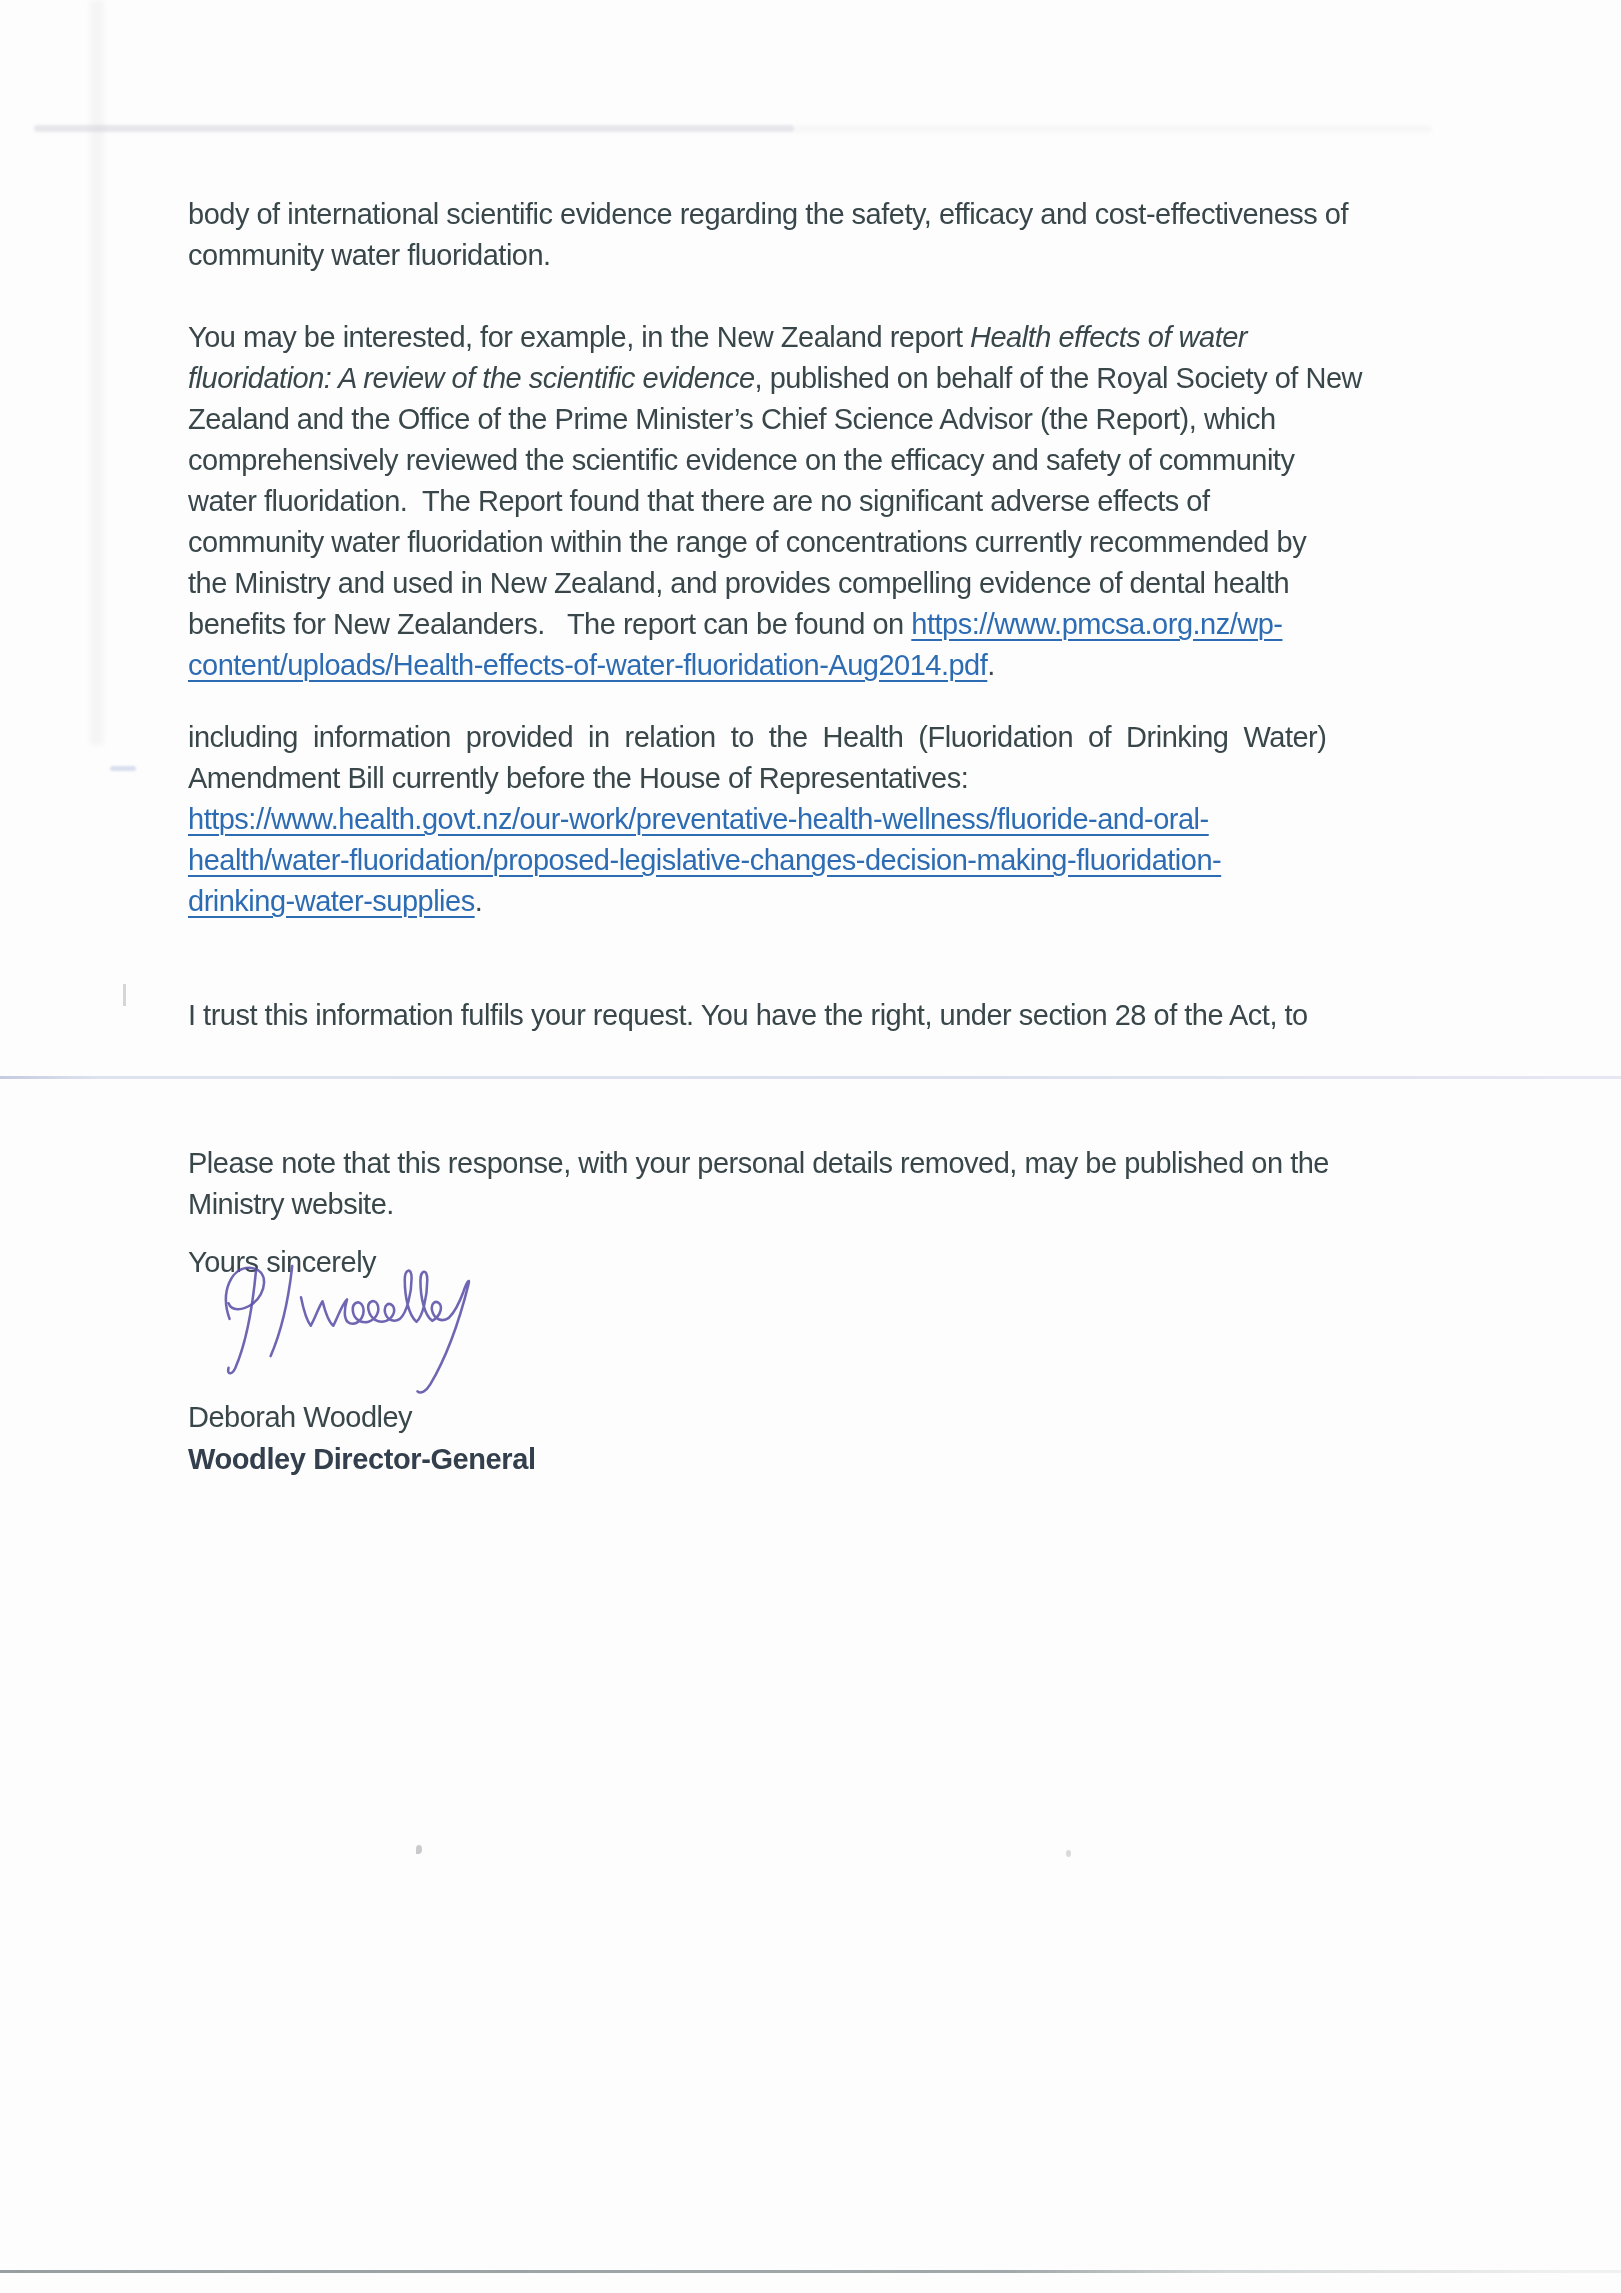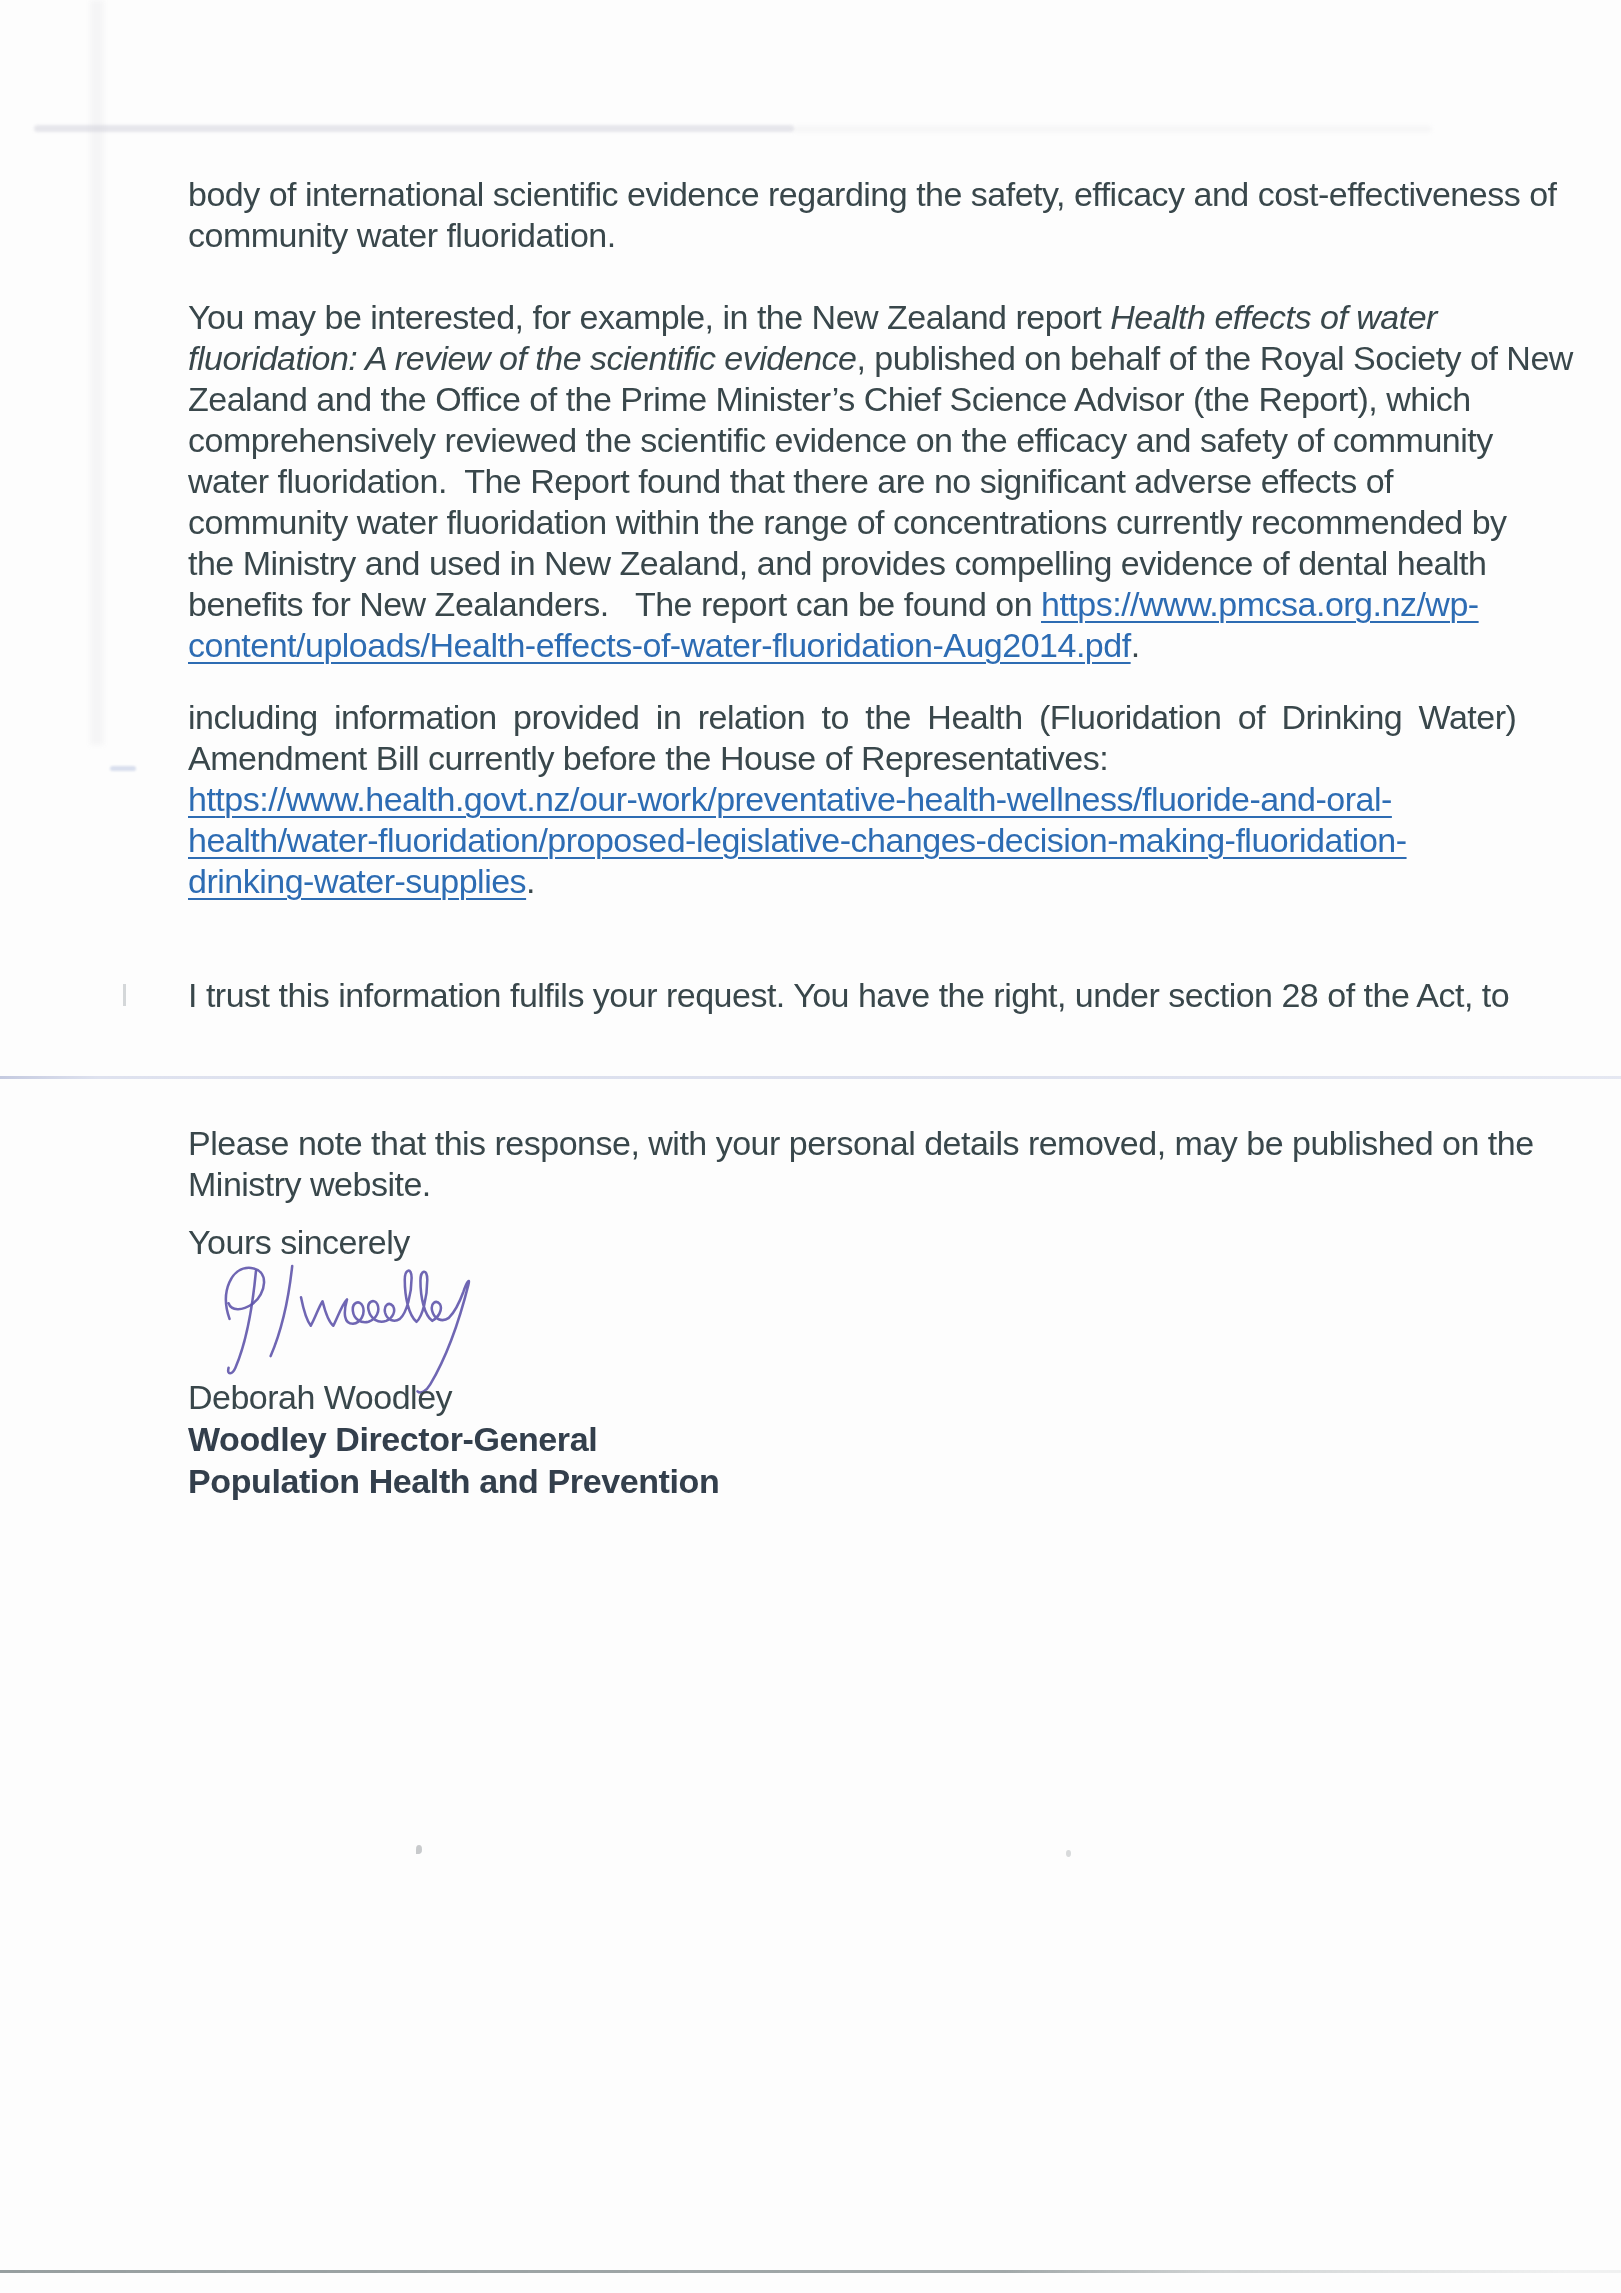--- a/index.html
+++ b/index.html
@@ -10,23 +10,24 @@
     margin: 0 auto;
     background: var(--page_bg, #fdfdfd);
     overflow: hidden;
     font-family: "Liberation Sans", "DejaVu Sans", sans-serif;
     color: var(--text, #39474b);
   }
   .para {
     position: absolute;
     left: 188px;
     width: 1304px;
-    font-size: 34px;
+    font-size: 29px;
     line-height: 41px;
     letter-spacing: -0.5px;
+    margin-top: 20px;
   }
   .line { white-space: pre; }
   .it { font-style: italic; }
   .link {
     color: var(--link, #2d6cb3);
     text-decoration: underline;
     text-decoration-thickness: 1.5px;
     text-underline-offset: 4.9px;
     cursor: pointer;
   }
@@ -148,18 +149,15 @@
     <path d="M 86,8 C 83,36 76,72 64,100"></path>
     <path d="M 95,40 C 98,55 101,64 105,69 C 110,60 113,50 117,44 C 120,56 123,65 128,69 C 133,59 137,47 142,42 C 138,56 139,67 148,67 C 156,66 161,57 158,49 C 155,42 147,45 148,54 C 149,62 156,67 164,65 C 172,62 176,54 173,47 C 170,41 162,44 164,53 C 166,62 174,67 182,64 C 189,61 192,54 189,49 C 185,44 179,48 181,56 C 183,63 190,66 196,62 C 203,56 208,36 208,20 C 208,9 201,11 201,22 C 201,40 205,58 213,65 C 219,60 224,40 224,22 C 224,10 217,12 217,23 C 217,40 221,58 229,64 C 235,61 240,53 237,47 C 233,42 227,46 229,54 C 231,62 239,66 246,61 C 252,55 257,45 261,34 C 264,25 268,19 266,27 C 259,55 246,97 227,129 C 223,136 217,139 214,136"></path>
   </svg>
 
   <div class="para" style="top:1377px">
     <div class="line">Deborah Woodley</div>
   </div>
   <div class="para bold" style="top:1419px">
     <div class="line">Woodley Director-General</div>
   </div>
-  <div class="para bold" style="top:1461px">
-    <div class="line">Population Health and Prevention</div>
-  </div>
 
 </div>
 
 
 </body></html>

